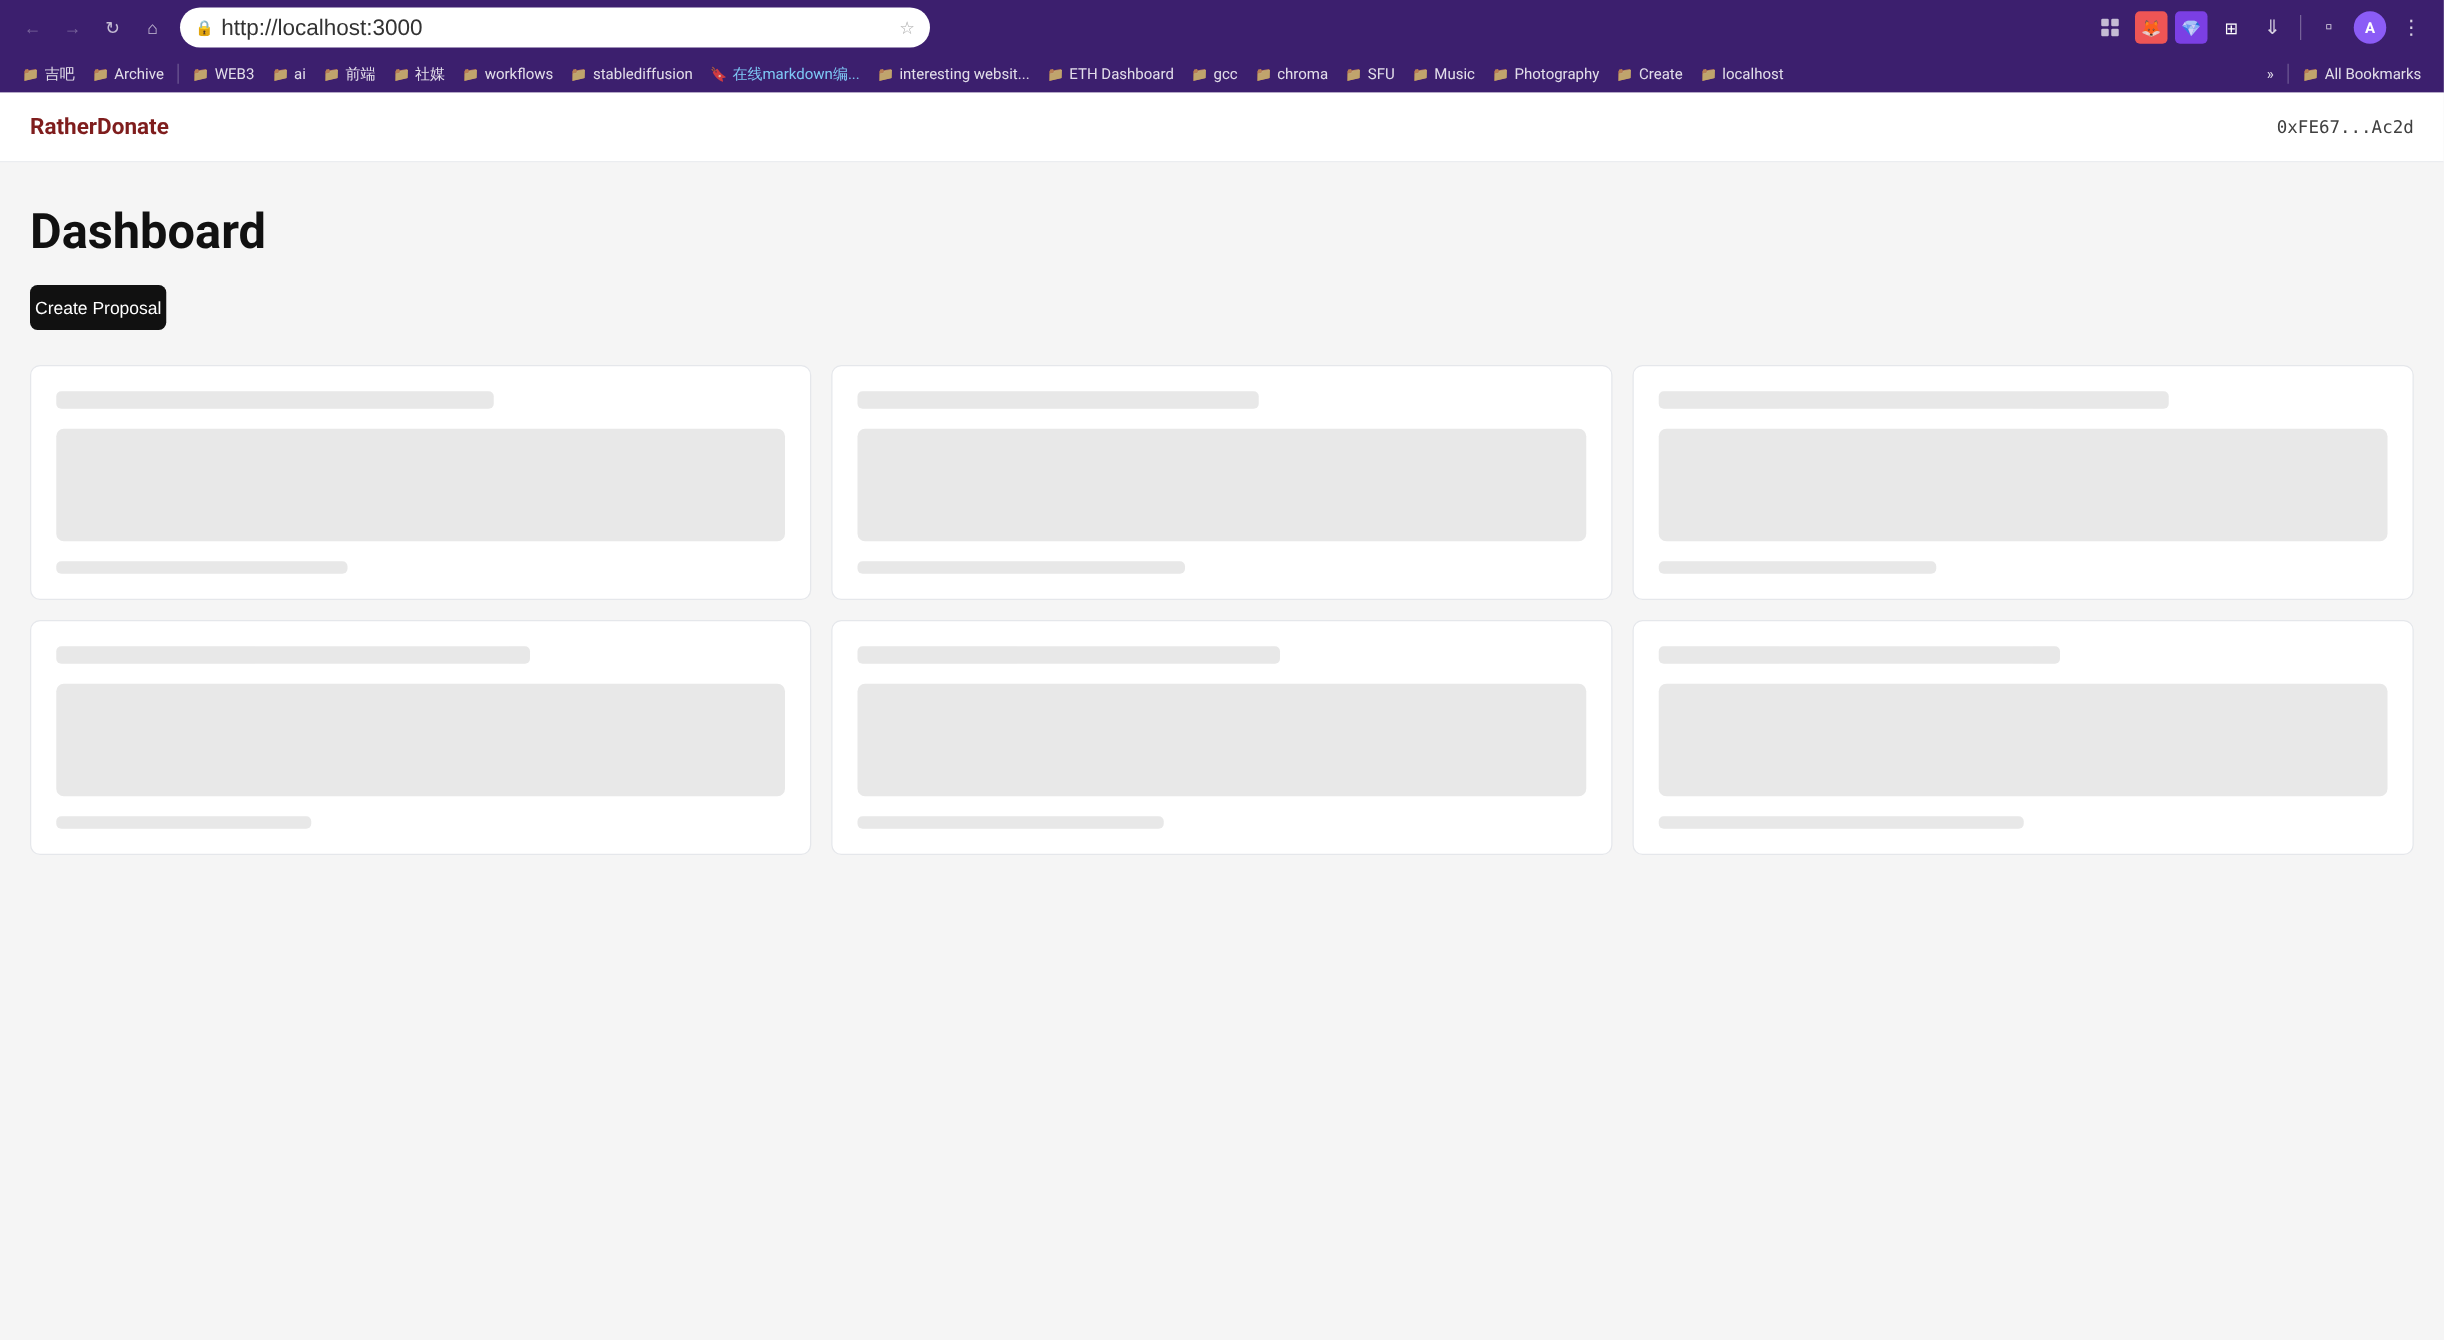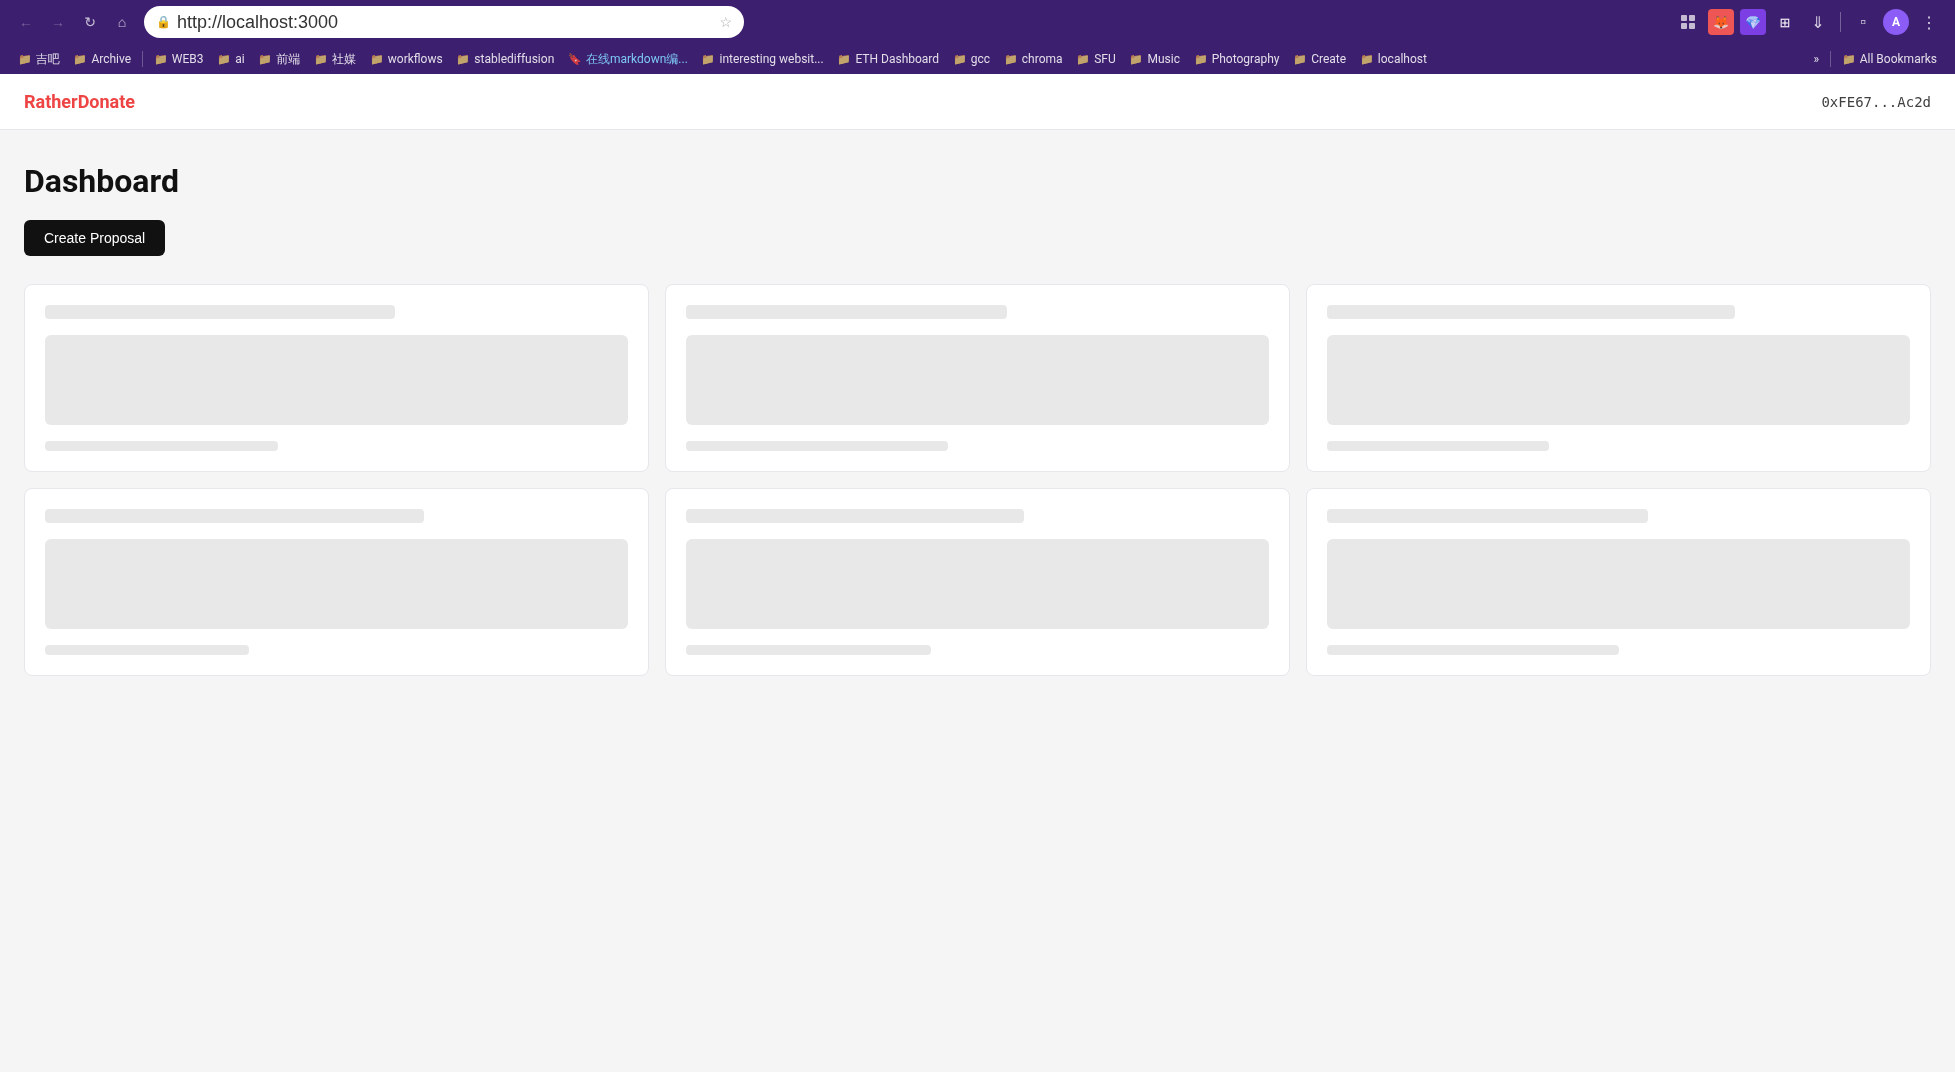--- a/index.html
+++ b/index.html
@@ -172,48 +172,48 @@
       height: 56px;
       display: flex;
       align-items: center;
       justify-content: space-between;
       border-bottom: 1px solid #e5e7eb;
     }
 
     .app-logo {
       font-size: 18px;
       font-weight: 700;
-      color: #ef4444;
+      color: #7f1d1d;
     }
 
     .wallet-address {
       font-size: 14px;
       color: #404040;
       font-family: monospace;
     }
 
     
     .main-content {
       padding: 32px 24px;
       background: #f5f5f5;
       min-height: calc(100vh - 130px);
     }
 
     .page-title {
-      font-size: 32px;
+      font-size: 39px;
       font-weight: 700;
       color: #111;
       margin-bottom: 20px;
     }
 
     .create-proposal-btn {
       background: #111;
       color: white;
       border: none;
-      padding: 10px 20px;
+      padding: 10px 4px;
       border-radius: 6px;
       font-size: 14px;
       font-weight: 500;
       cursor: pointer;
       margin-bottom: 28px;
     }
 
     
     .cards-grid {
       display: grid;

